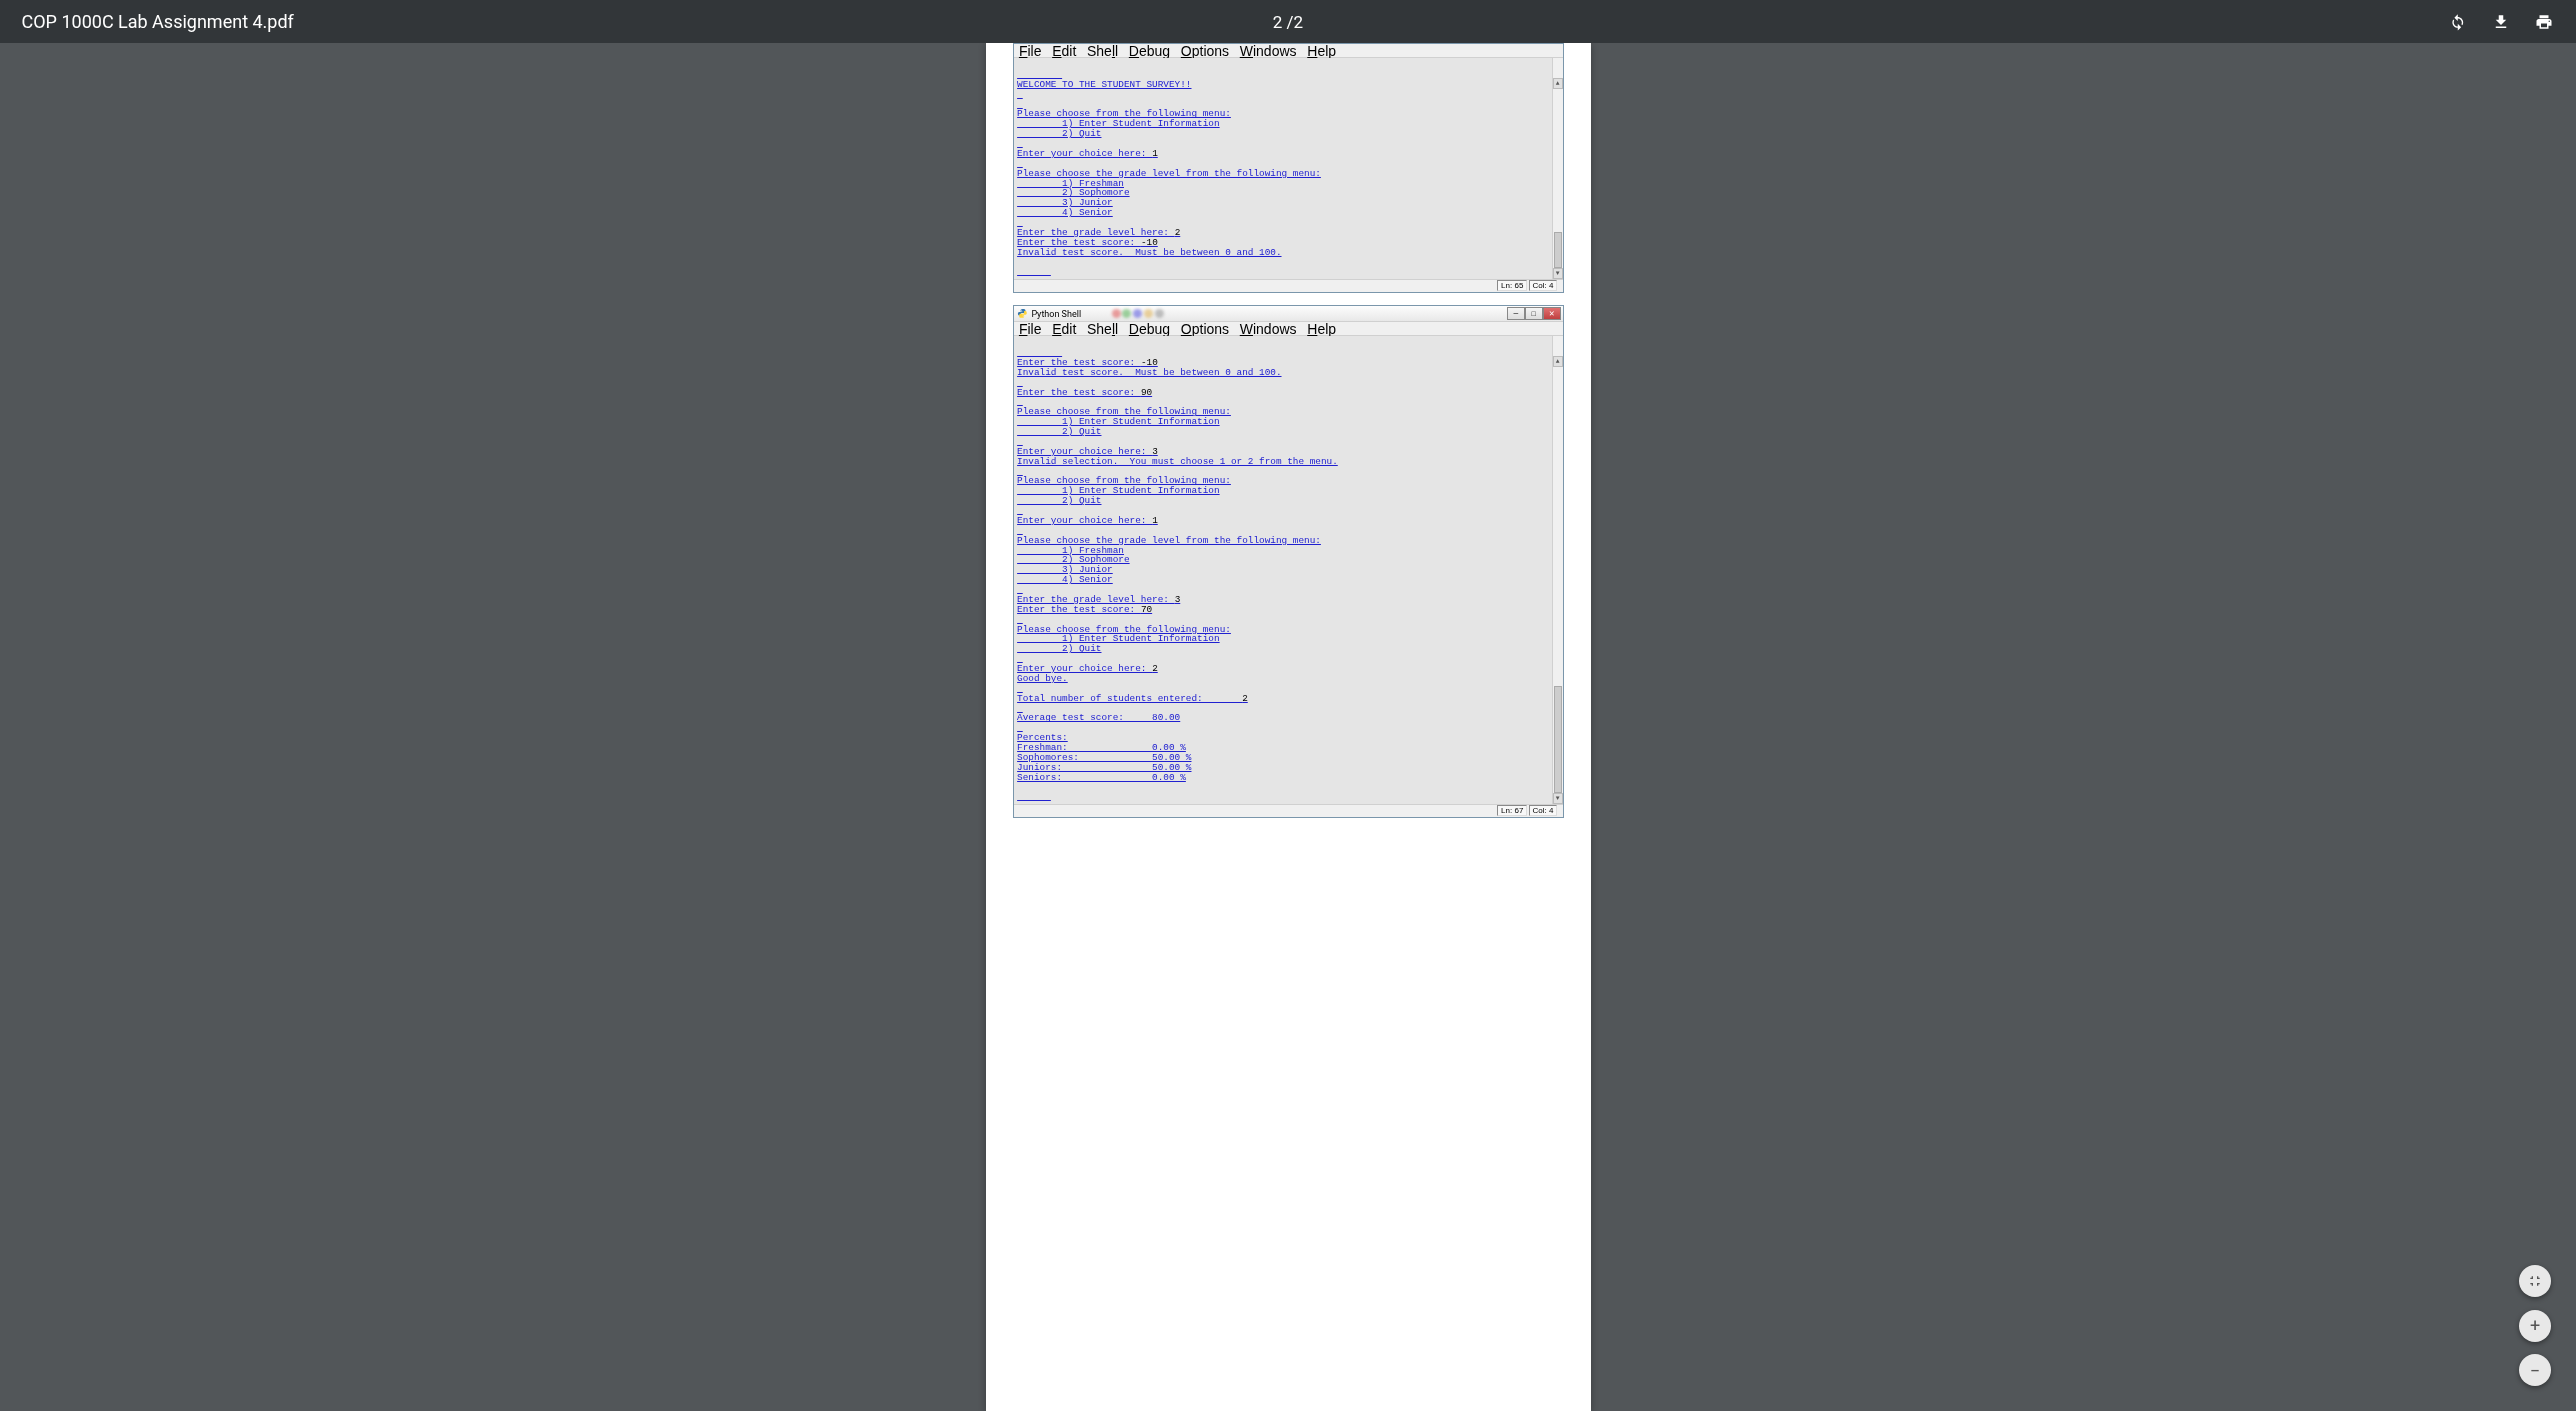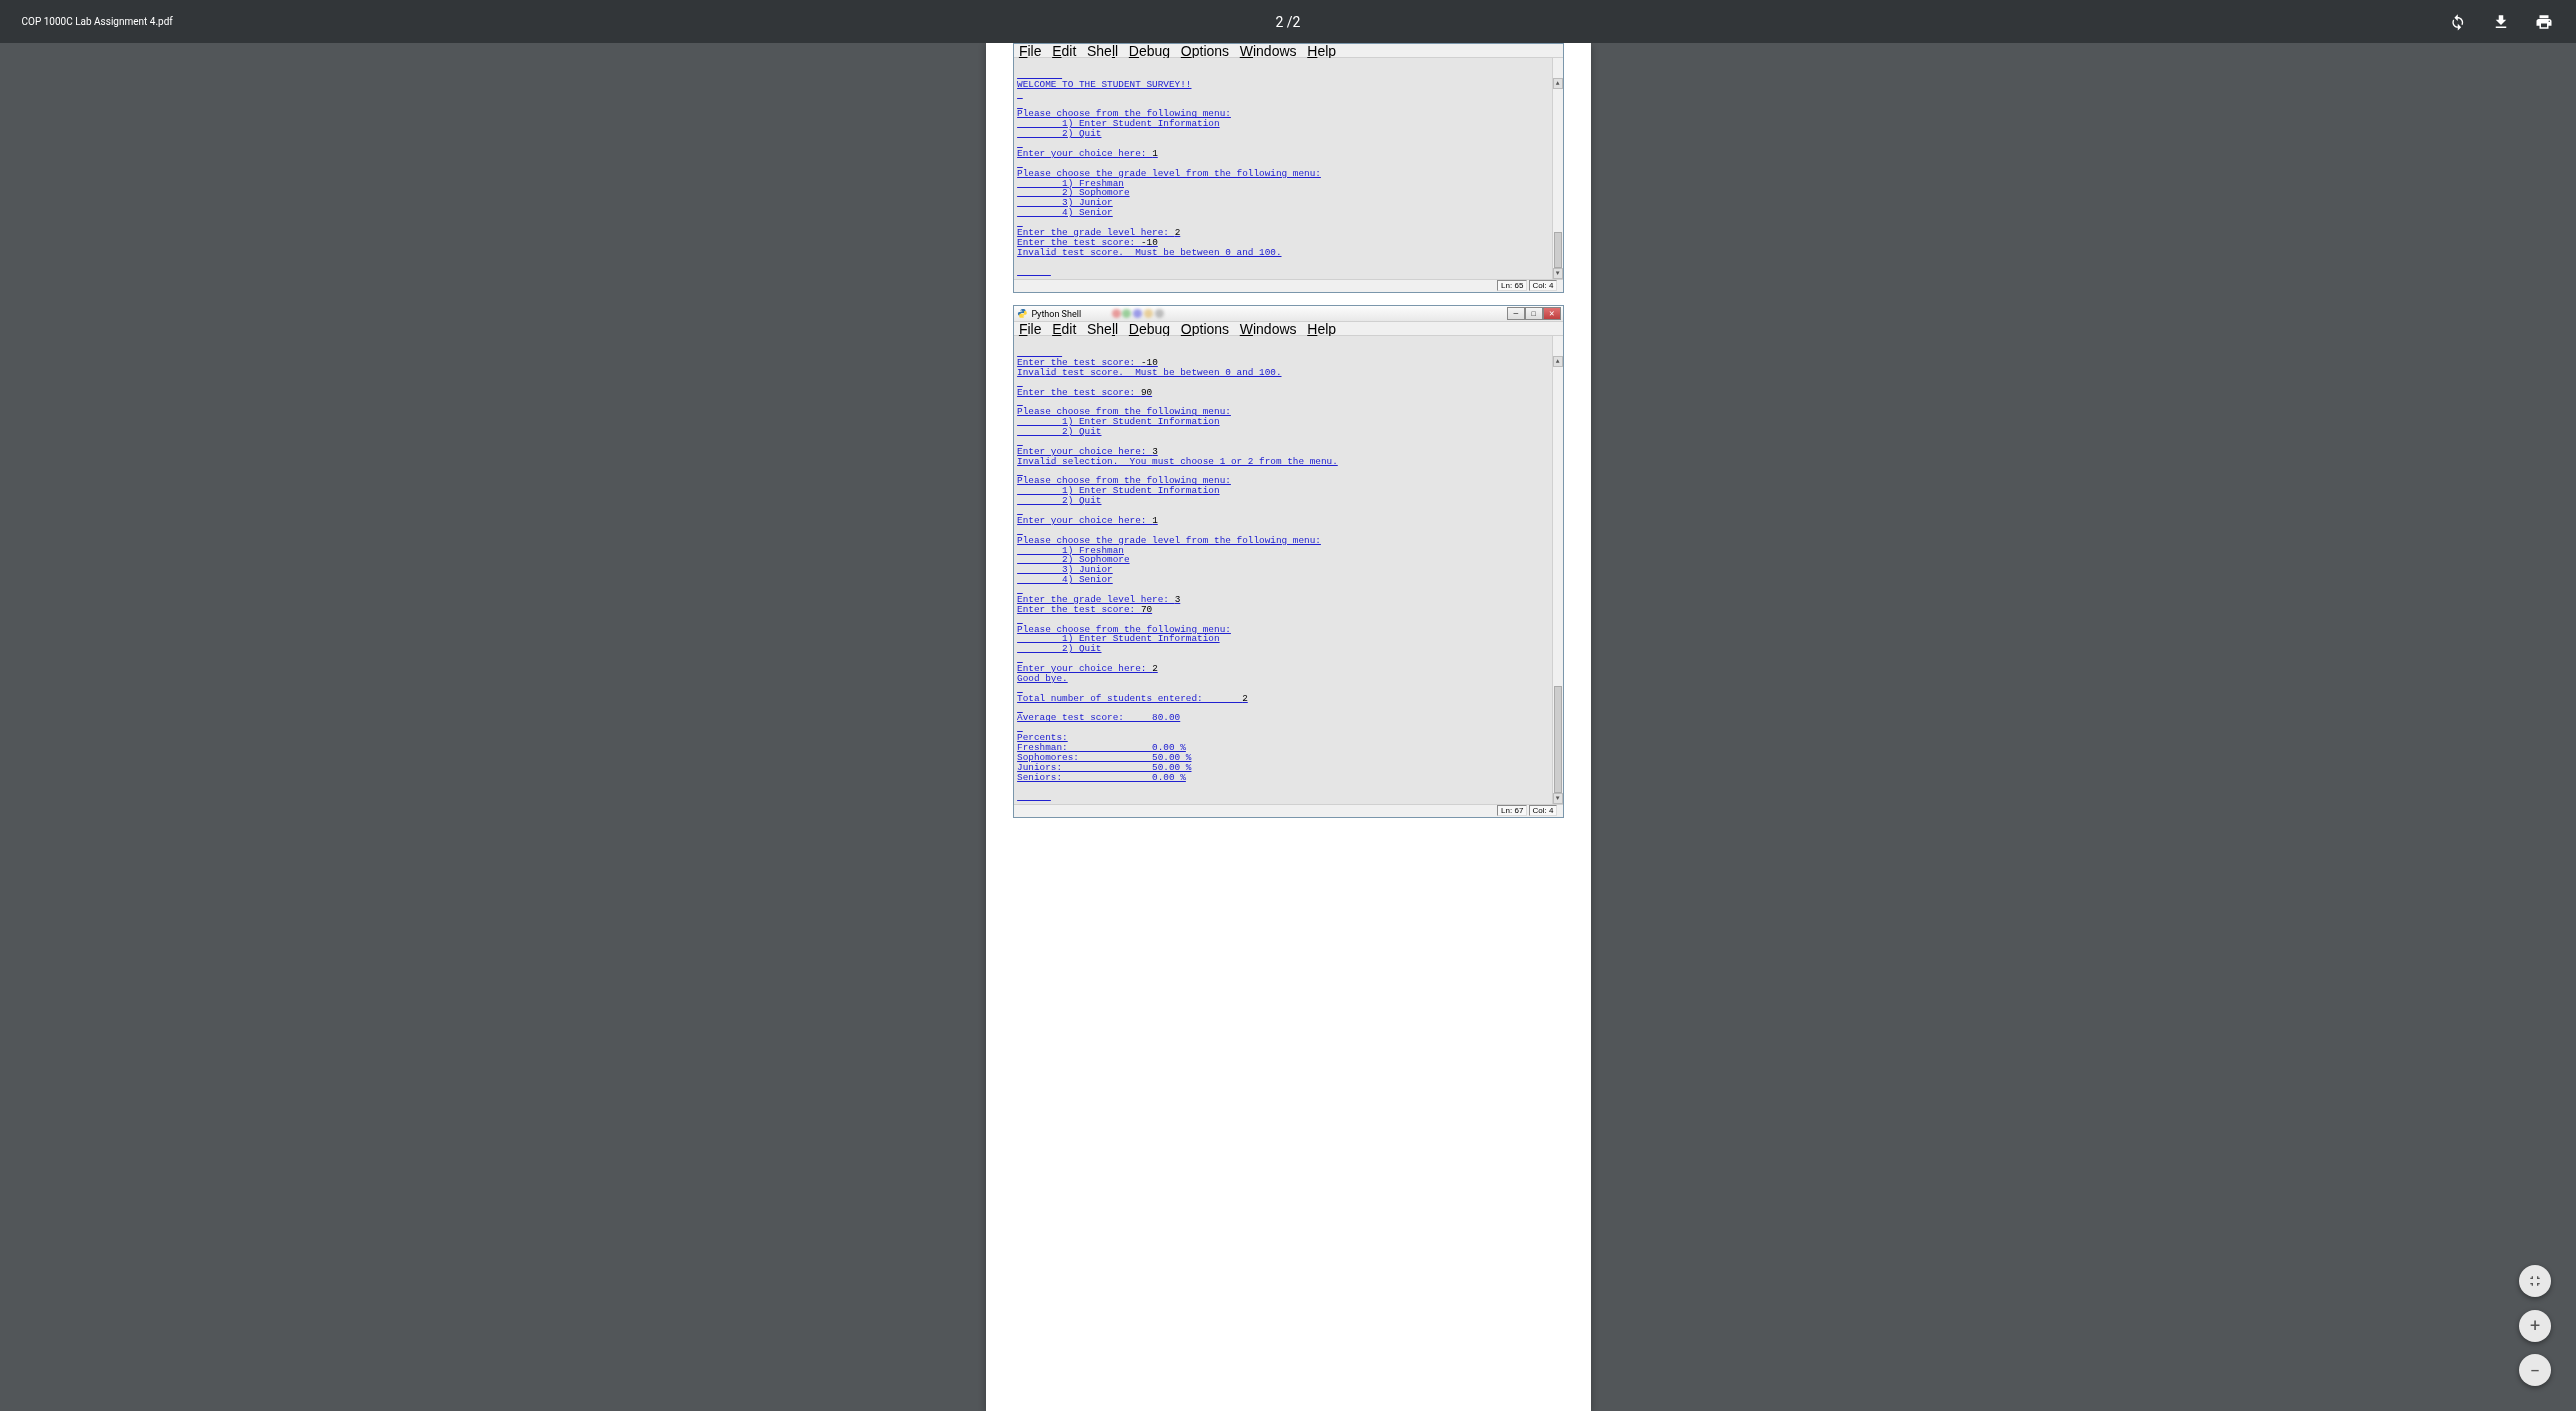--- a/index.html
+++ b/index.html
@@ -13,28 +13,28 @@
     .header {
       background: #323639;
       color: #fff;
       height: 43px;
       display: flex;
       align-items: center;
       padding: 0 21.5px;
       position: relative;
     }
     .header-title {
-      font-size: 10px;
+      font-size: 18px;
       font-weight: 400;
     }
     .page-indicator {
       position: absolute;
       left: 50%;
       transform: translateX(-50%);
-      font-size: 14px;
+      font-size: 17px;
       color: #fff;
     }
     .header-actions {
       margin-left: auto;
       display: flex;
       gap: 21.5px;
       align-items: center;
     }
     .icon-btn {
       width: 21.5px;

